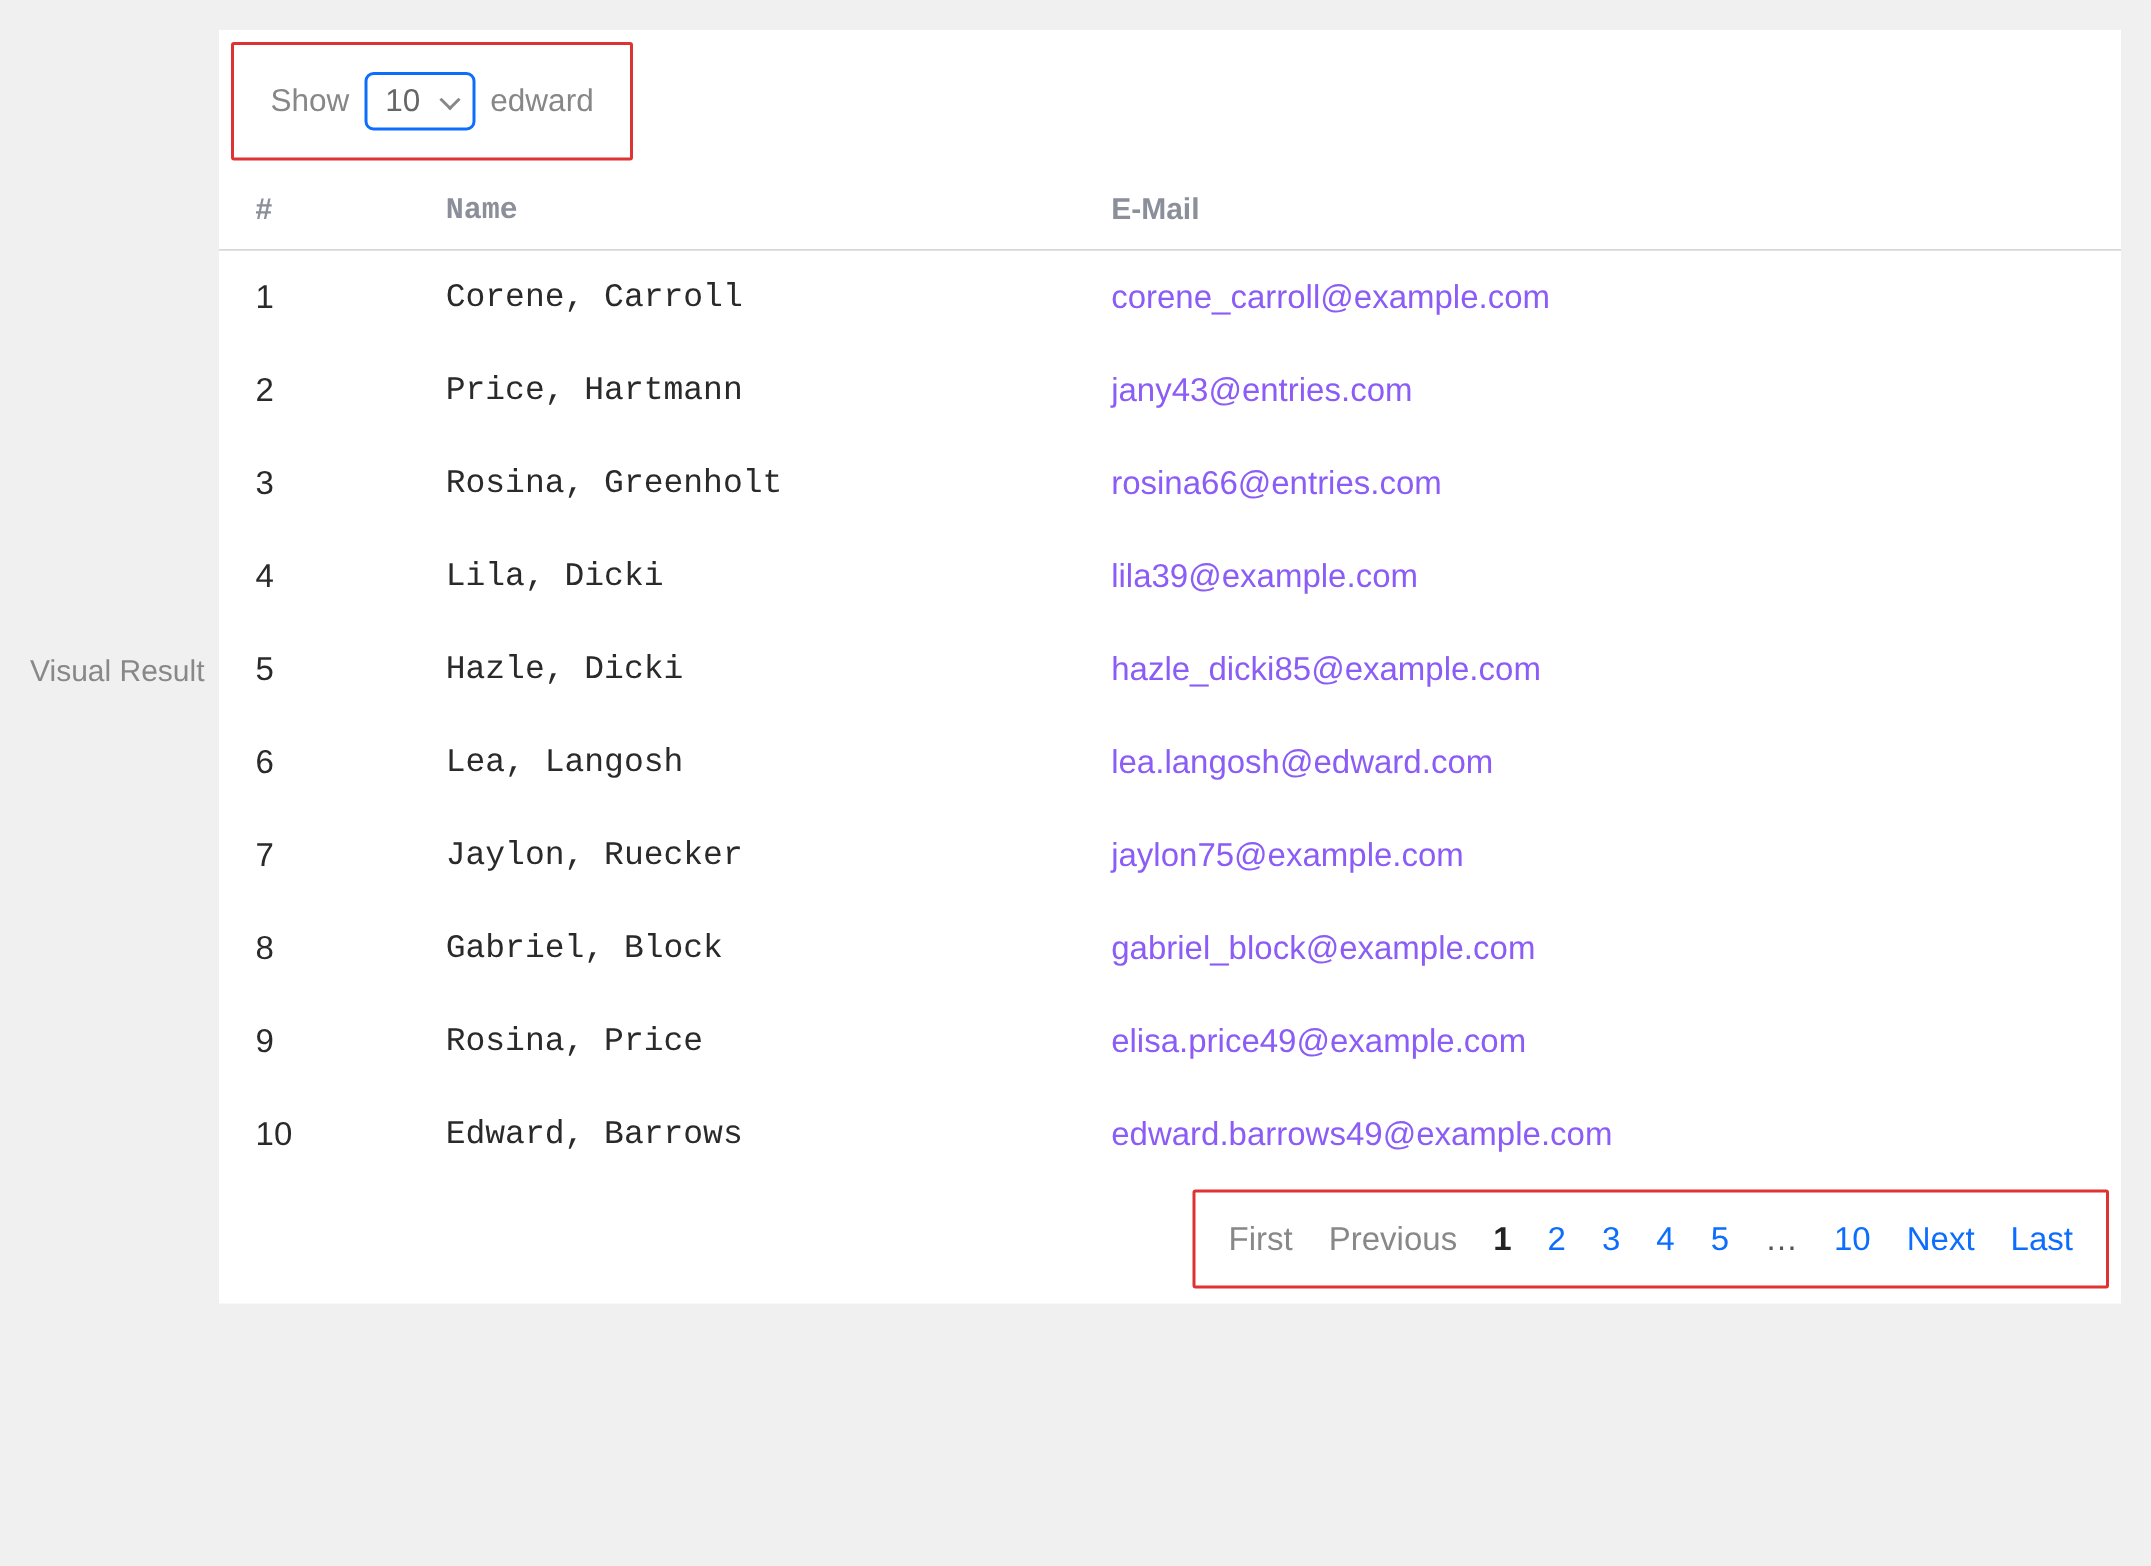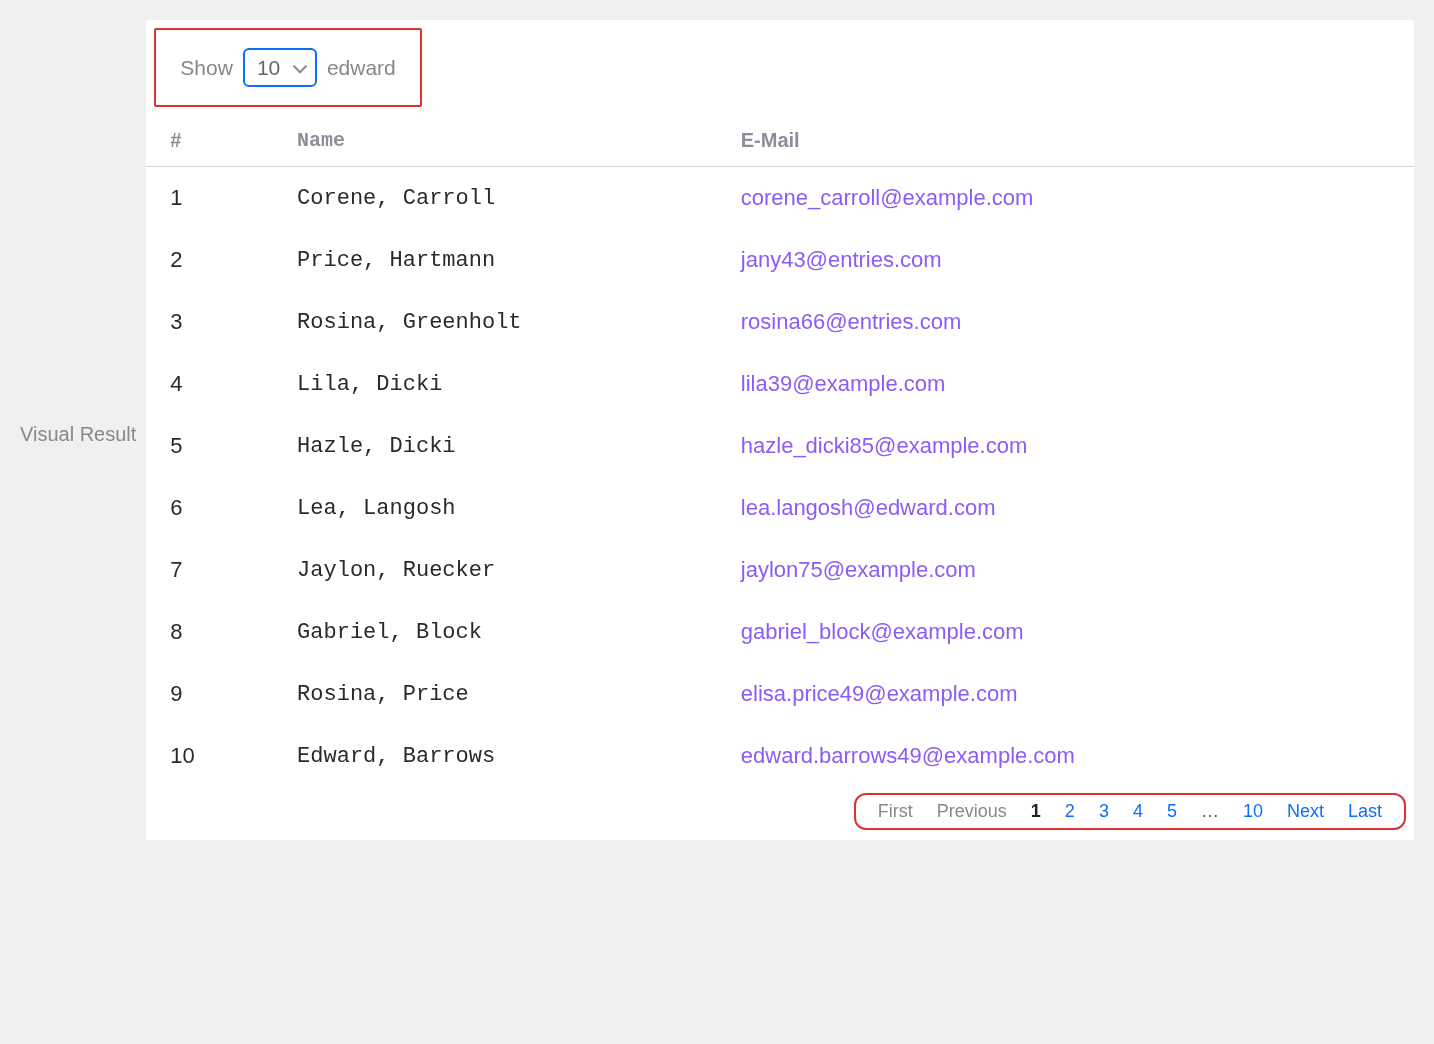--- a/index.html
+++ b/index.html
@@ -90,23 +90,23 @@
     .pagination-wrap {
       display: flex;
       justify-content: flex-end;
       padding: 6px 8px 10px 8px;
     }
     .pagination {
       display: flex;
       align-items: center;
       gap: 24px;
       border: 2.5px solid #d33;
-      border-radius: 12px;
-      padding: 6px 22px;
-      font-size: 18px;
+      border-radius: 2px;
+      padding: 18px 22px;
+      font-size: 22px;
     }
     .pagination .pg {
       color: #0d6efd;
       cursor: pointer;
     }
     .pagination .pg.disabled {
       color: #888;
       cursor: default;
     }
     .pagination .pg.current {

